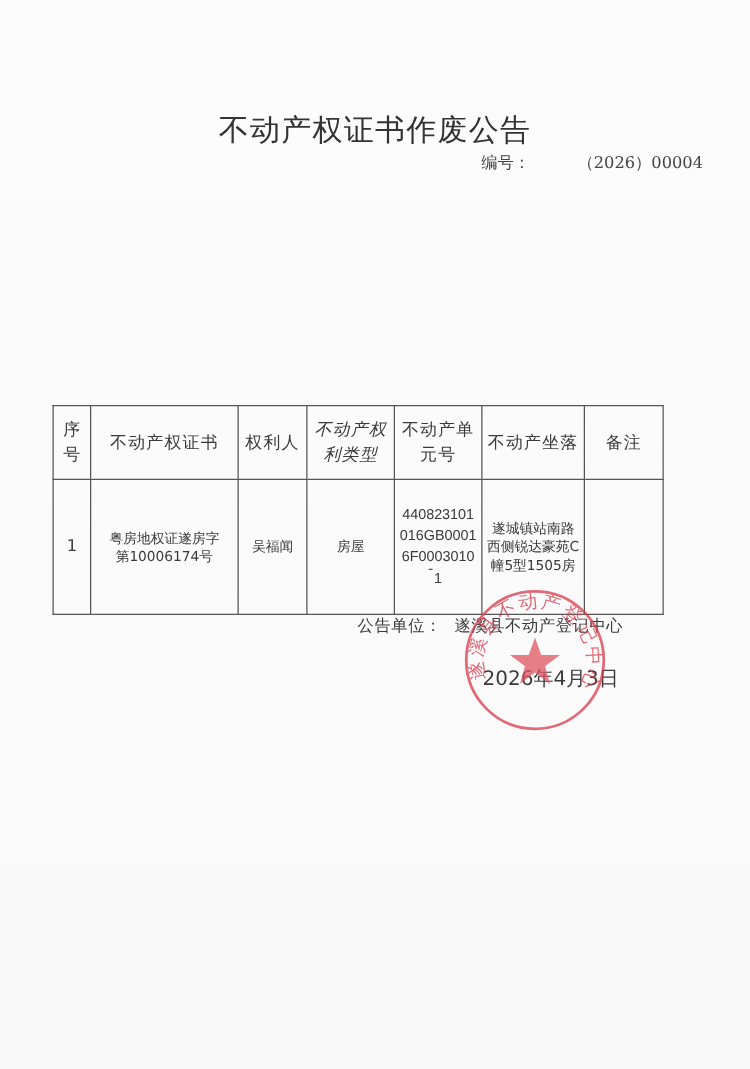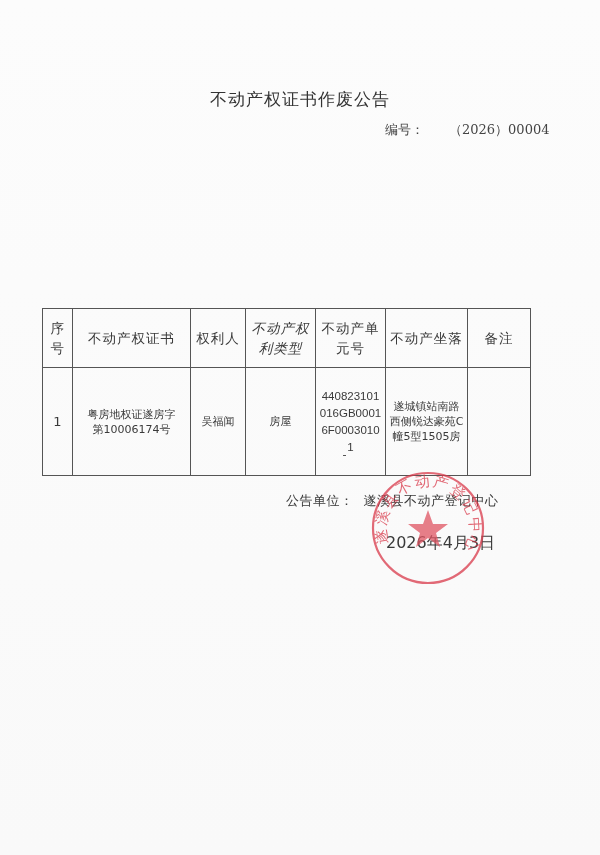--- a/index.html
+++ b/index.html
@@ -20,52 +20,52 @@
       left: 0; top: 0;
       width: 600px; height: 855px;
       background: linear-gradient(180deg, #fcfcfc 0%, #f9f9f9 100%);
     }
     .title {
       position: absolute;
       top: 88px;
       left: 0;
       width: 600px;
       text-align: center;
-      font-size: 17px;
+      font-size: 24px;
       letter-spacing: 1px;
       color: #333;
       font-family: "DejaVu Sans", "Liberation Sans", sans-serif;
       font-weight: normal;
     }
     .docno {
       position: absolute;
       top: 121px;
       left: 385px;
       font-size: 13px;
       color: #444;
       white-space: nowrap;
     }
-    .docno .lbl { margin-right: 25px; font-family: Liberation Sans, sans-serif; }
+    .docno .lbl { margin-right: 38px; font-family: Liberation Sans, sans-serif; }
     .body-text {
       position: absolute;
       top: 150px;
       left: 44px;
       width: 520px;
       font-size: 14.2px;
       line-height: 24px;
       color: #3c3c3c;
       text-align: justify;
       text-indent: 28px;
       letter-spacing: 0.6px;
       font-family: "DejaVu Sans", "Liberation Sans", sans-serif;
     }
     table.cert {
       position: absolute;
       left: 42px;
-      top: 308px;
+      top: 324px;
       width: 488px;
       border-collapse: collapse;
       table-layout: fixed;
       font-family: "DejaVu Sans", "Liberation Sans", sans-serif;
     }
     table.cert th, table.cert td {
       border: 1px solid #555;
       text-align: center;
       vertical-align: middle;
       color: #3a3a3a;

